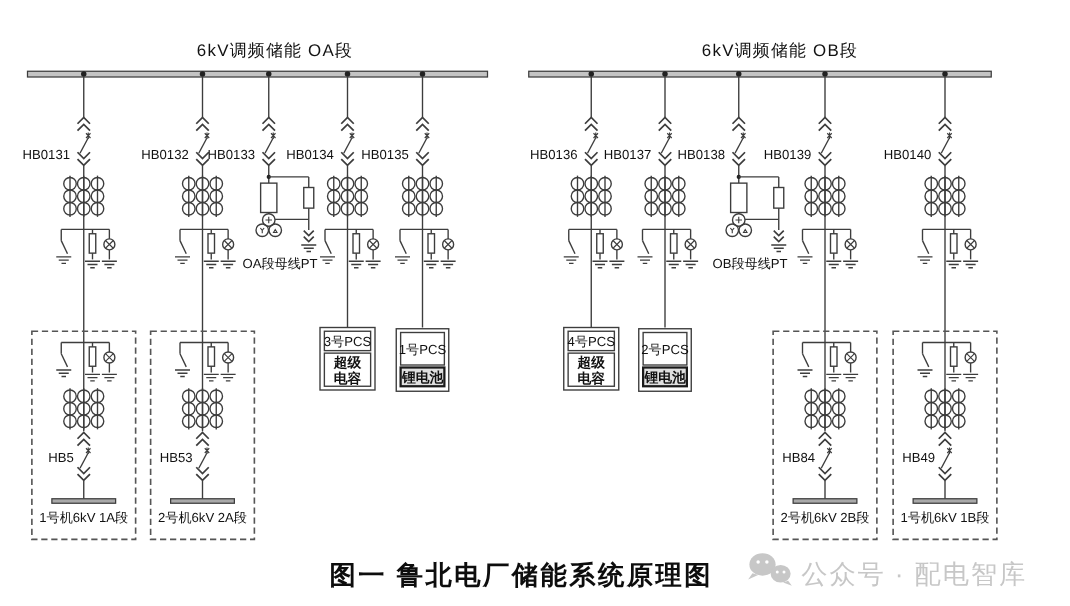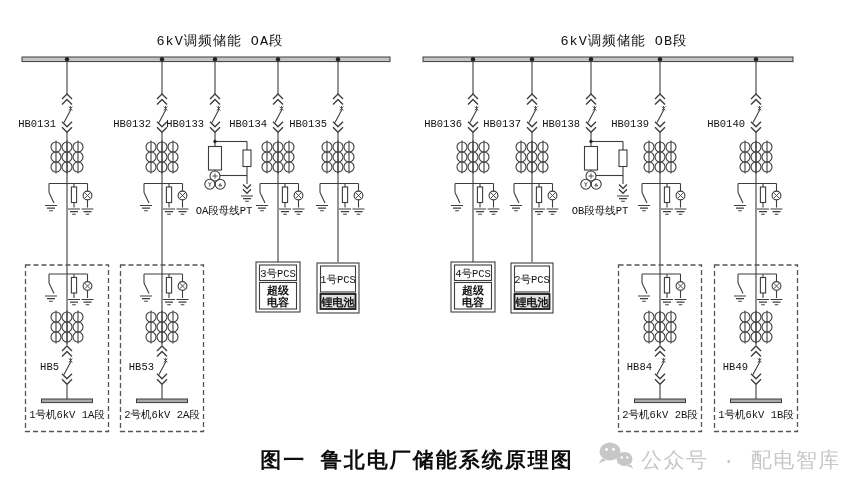--- a/index.html
+++ b/index.html
@@ -1,17 +1,17 @@
 <!DOCTYPE html>
 <html><head>
 <meta charset="utf-8">
 <style>
   html,body{margin:0;padding:0;background:#ffffff;}
   .stage{position:relative;width:856px;height:485px;background:#ffffff;overflow:hidden;
-         font-family:Liberation Mono, monospace;}
+         font-family:Liberation Sans, sans-serif;}
   svg{display:block;}
   g.gfx{stroke:#3d3d3d;stroke-width:1.1;fill:none;stroke-linecap:butt;}
   .bus{fill:#c4c4c4;stroke:#3d3d3d;stroke-width:1;}
   .dot{fill:#222;stroke:none;}
   .dashed{fill:none;stroke:#555;stroke-width:1.3;stroke-dasharray:5 3;}
   .busbar{fill:#a9a9a9;stroke:#3d3d3d;stroke-width:1;}
   .fuse{fill:#ffffff;stroke:#3d3d3d;stroke-width:1.1;}
   .cellbox{fill:#ffffff;stroke:#3d3d3d;stroke-width:1.1;}
   .battery-cell{fill:#e0e0e0;stroke:#1a1a1a;stroke-width:1.8;}
   text{stroke:none;fill:#111;}

